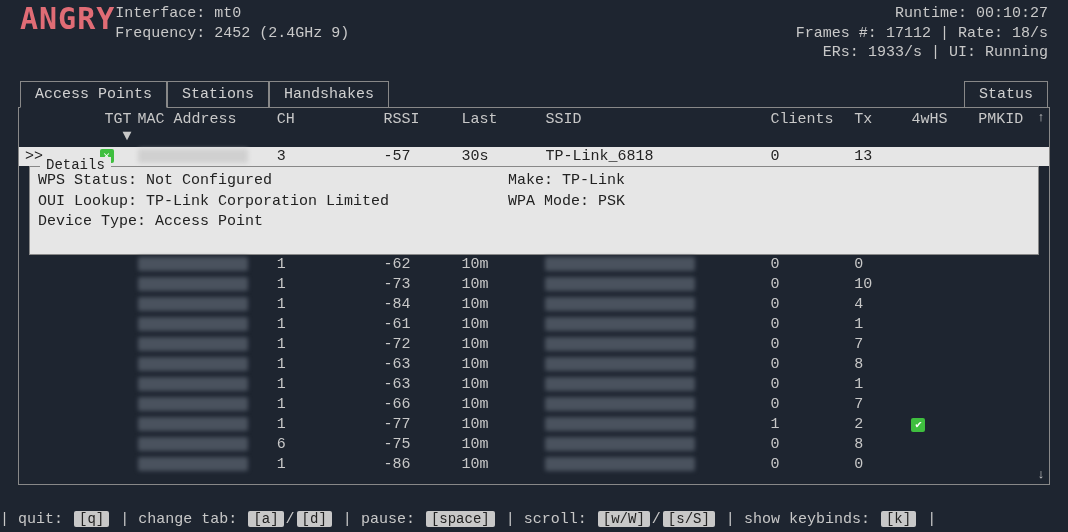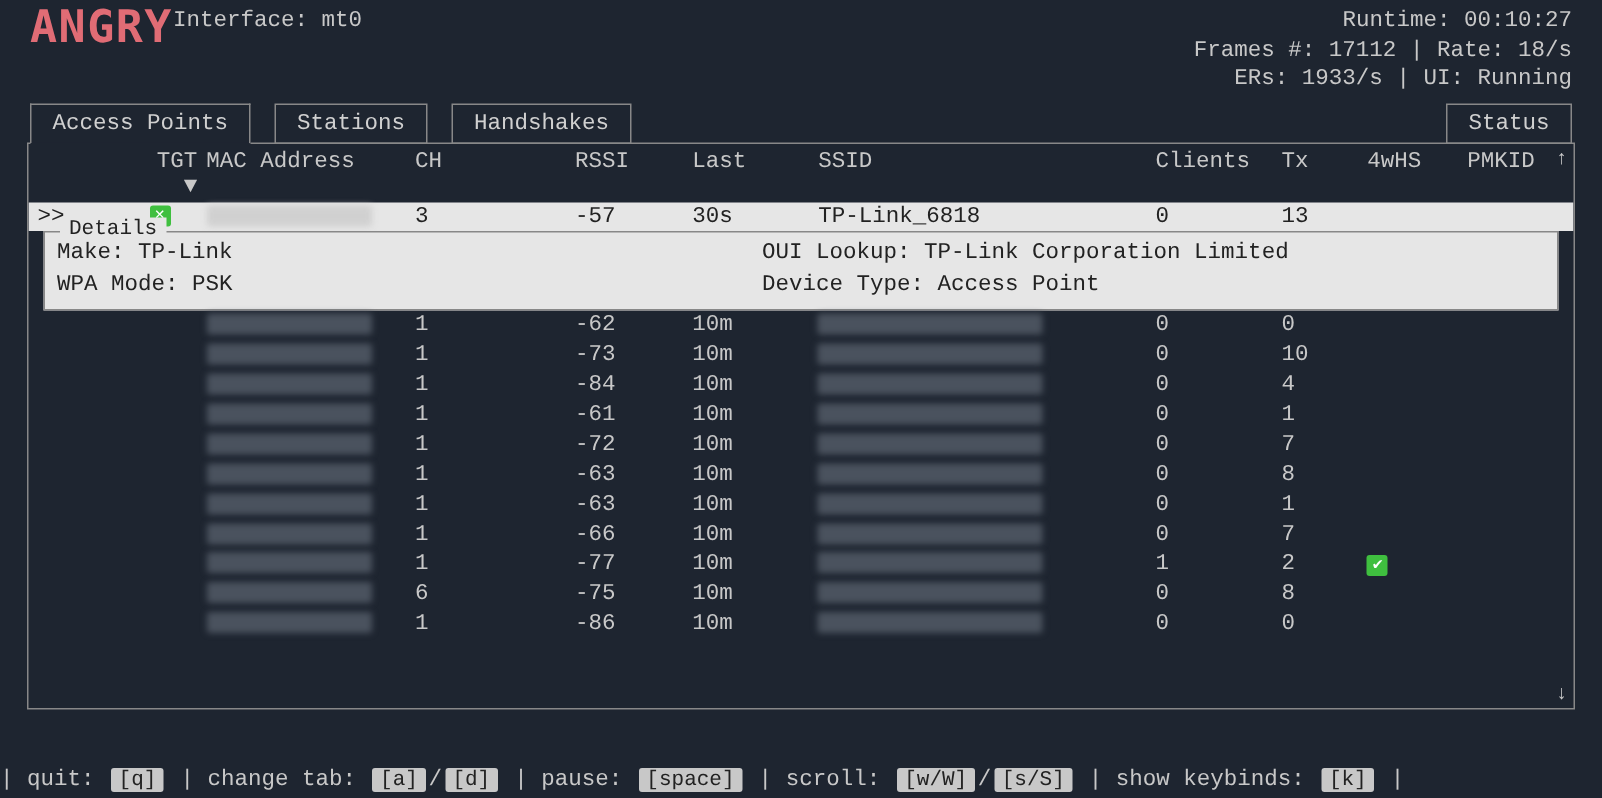--- a/index.html
+++ b/index.html
@@ -38,22 +38,21 @@
   .topinfo-right {
     margin-left: auto;
     text-align: right;
     color: #c8c8c8;
     line-height: 1.3;
     font-size: 15px;
   }
   .tabs {
     display: flex;
     padding: 0 20px;
-    margin-top: 4px;
-    gap: 16px;
+    margin-top: 16px;
   }
   .tab {
     border: 1px solid #888;
     padding: 4px 14px;
     background: #1e2530;
     color: #d0d0d0;
   }
   .tab.active {
     border-bottom: 1px solid #1e2530;
     position: relative;
@@ -137,21 +136,21 @@
     border-radius: 2px;
     filter: blur(2px);
     vertical-align: middle;
   }
   .details-box {
     border: 1px solid #888;
     margin: 0 10px;
     background: #e6e6e6;
     color: #222;
     position: relative;
-    padding: 4px 8px 6px 8px;
+    padding: 4px 8px 22px 8px;
   }
   .details-title {
     position: absolute;
     top: -10px;
     left: 10px;
     background: #e6e6e6;
     padding: 0 6px;
     font-size: 14px;
   }
   .details-grid {
@@ -186,20 +185,21 @@
 </style>
 </head>
 <body>
 
 <div class="topbar">
   <div class="logo">
     <span class="logo-angry">ANGRY</span>
   </div>
   <div class="topinfo-left">
     <div><span>Interface:</span> <span>mt0</span></div>
+    <div><span>Frequency:</span> <span>2452 (2.4GHz 9)</span></div>
   </div>
   <div class="topinfo-right">
     <div><span>Runtime:</span> <span>00:10:27</span></div>
     <div><span>Frames #:</span> <span>17112</span> <span>|</span> <span>Rate:</span> <span>18/s</span></div>
     <div><span>ERs:</span> <span>1933/s</span> <span>|</span> <span>UI:</span> <span>Running</span></div>
   </div>
 </div>
 
 <div class="tabs">
   <div class="tab active">Access Points</div>
@@ -236,20 +236,21 @@
     <span class="col-ssid">TP-Link_6818</span>
     <span class="col-cli">0</span>
     <span class="col-tx">13</span>
     <span class="col-4whs"></span>
     <span class="col-pmk"></span>
   </div>
 
   <div class="details-box">
     <span class="details-title">Details</span>
     <div class="details-grid">
+      <div><span>WPS Status:</span> <span>Not Configured</span></div>
       <div><span>Make:</span> <span>TP-Link</span></div>
       <div><span>OUI Lookup:</span> <span>TP-Link Corporation Limited</span></div>
       <div><span>WPA Mode:</span> <span>PSK</span></div>
       <div><span>Device Type:</span> <span>Access Point</span></div>
     </div>
   </div>
 
   <div id="rows-container">
       <div class="row">
         <span class="col-sel"></span>

